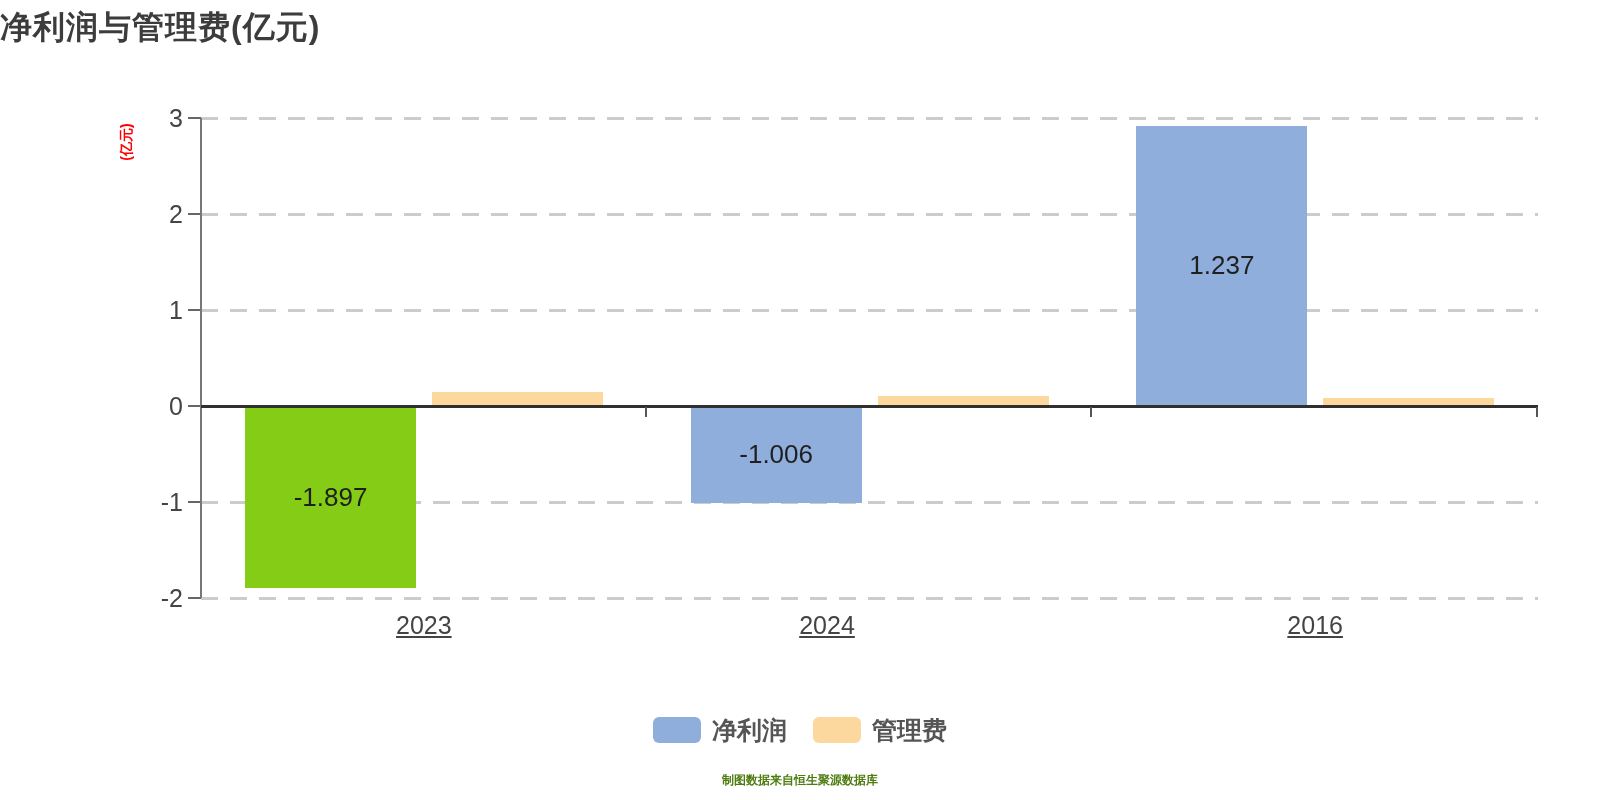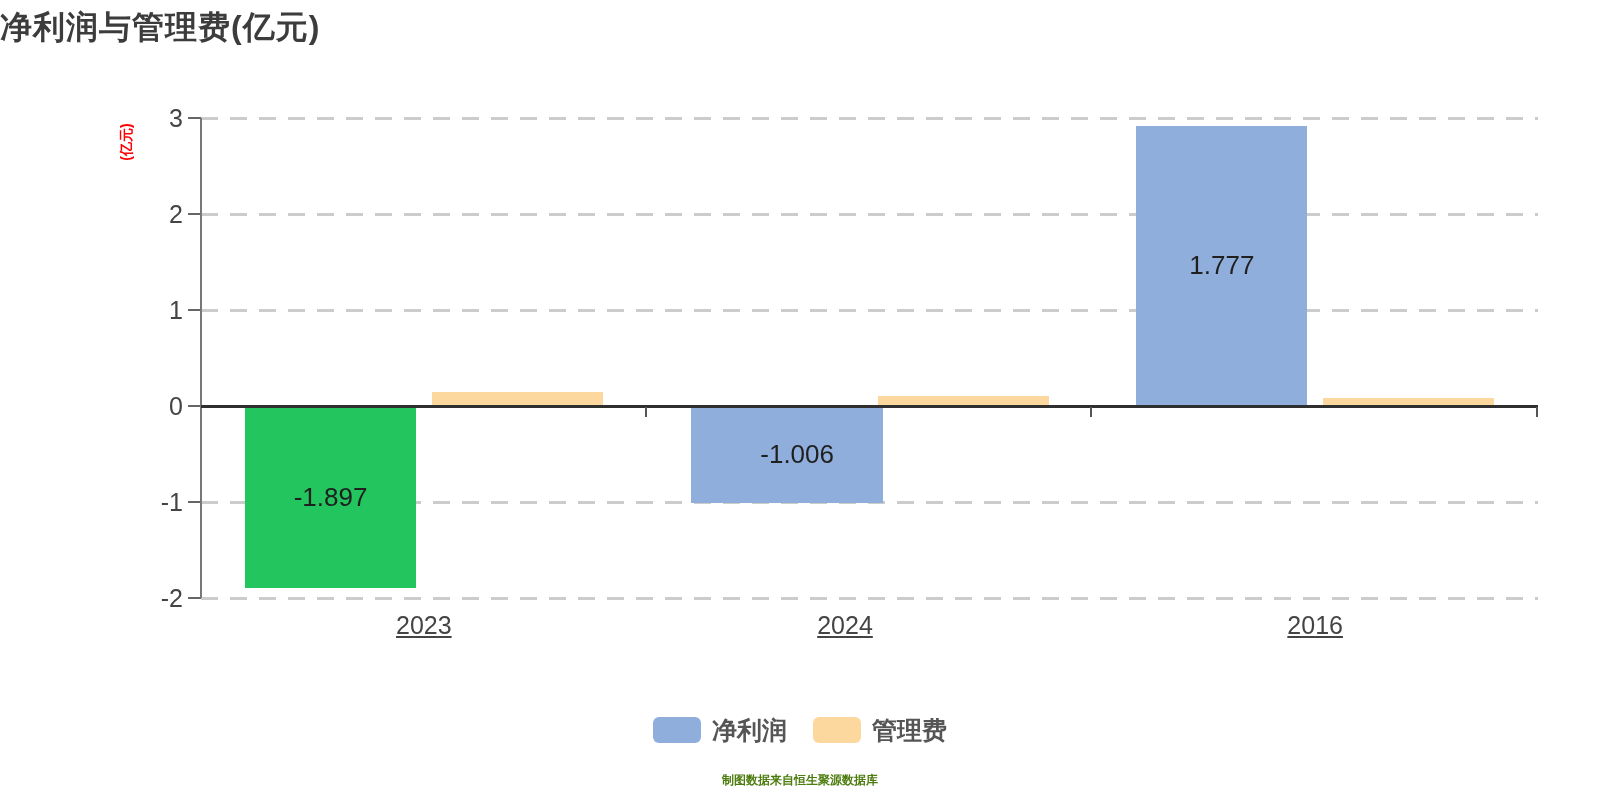--- a/index.html
+++ b/index.html
@@ -64,38 +64,38 @@
       <div class="y-tick-label" style="left: 119px; top: 295px;">1</div>
       <div class="y-tick" style="left: 188px; top: 405px;"></div>
       <div class="y-tick-label" style="left: 119px; top: 391px;">0</div>
       <div class="gridline" style="left: 201px; top: 501px; width: 1337px;"></div>
       <div class="y-tick" style="left: 188px; top: 501px;"></div>
       <div class="y-tick-label" style="left: 119px; top: 487px;">-1</div>
       <div class="gridline" style="left: 201px; top: 597px; width: 1337px;"></div>
       <div class="y-tick" style="left: 188px; top: 597px;"></div>
       <div class="y-tick-label" style="left: 119px; top: 583px;">-2</div>
       <div class="y-axis-line" style="left: 200px; top: 118px; height: 480px;"></div>
-      <div class="bar" style="left: 245px; top: 406px; width: 171px; height: 182.112px; background: #22c55e;">
+      <div class="bar" style="left: 245px; top: 406px; width: 171px; height: 182.112px; background: #84cc16;">
         <span class="bar-label">-1.897</span>
       </div>
-      <div class="bar" style="left: 690.667px; top: 406px; width: 171px; height: 96.576px; background: rgb(143, 174, 220); padding-left: 21px;">
+      <div class="bar" style="left: 690.667px; top: 406px; width: 171px; height: 96.576px; background: rgb(143, 174, 220);">
         <span class="bar-label">-1.006</span>
       </div>
       <div class="bar" style="left: 1136.33px; top: 125.872px; width: 171px; height: 280.128px; background: rgb(143, 174, 220);">
-        <span class="bar-label">1.777</span>
+        <span class="bar-label">1.237</span>
       </div>
       <div class="bar" style="left: 432px; top: 391.6px; width: 171px; height: 14.4px; background: rgb(252, 215, 158);"></div>
       <div class="bar" style="left: 877.667px; top: 396.4px; width: 171px; height: 9.6px; background: rgb(252, 215, 158);"></div>
       <div class="bar" style="left: 1323.33px; top: 398.32px; width: 171px; height: 7.68px; background: rgb(252, 215, 158);"></div>
       <div class="zero-line" style="left: 201px; top: 405px; width: 1337px;"></div>
       <div class="x-tick" style="left: 644.667px; top: 407px;"></div>
       <div class="x-tick" style="left: 1090.33px; top: 407px;"></div>
       <div class="x-tick" style="left: 1536px; top: 407px;"></div>
       <div class="x-tick-label" style="left: 363.833px; top: 610px;">2023</div>
-      <div class="x-tick-label" style="left: 785px; top: 610px;">2024</div>
+      <div class="x-tick-label" style="left: 767px; top: 610px;">2024</div>
       <div class="x-tick-label" style="left: 1255.17px; top: 610px;">2016</div>
     </div>
   <div class="legend" id="legend">
       <div class="legend-item">
         <div class="legend-swatch" style="background: rgb(143, 174, 220);"></div>
         <span class="legend-label">净利润</span>
       </div>
       <div class="legend-item">
         <div class="legend-swatch" style="background: rgb(252, 215, 158);"></div>
         <span class="legend-label">管理费</span>

